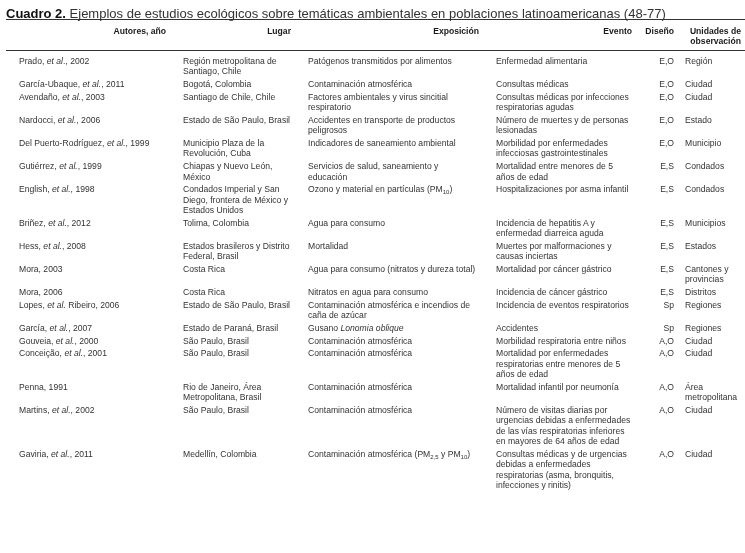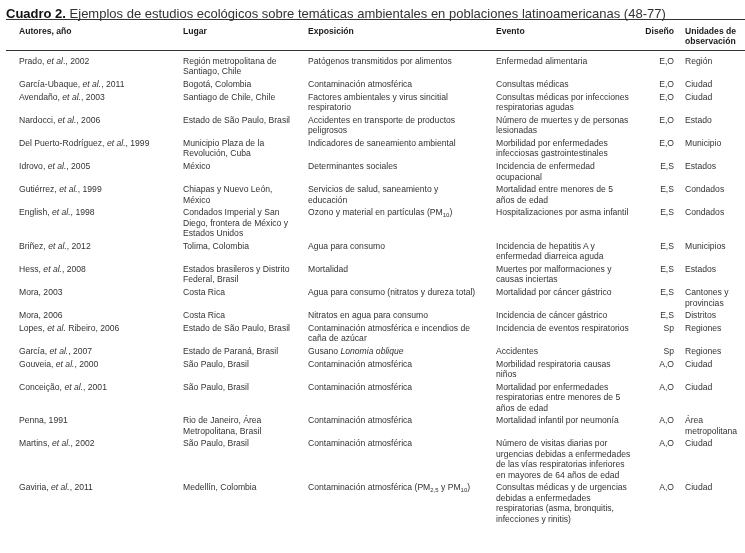--- a/index.html
+++ b/index.html
@@ -24,21 +24,21 @@
     position: absolute; left: 6px; width: 739px; top: 50px;
     border-top: 1px solid #333;
   }
   table {
     position: absolute; left: 6px; top: 21px;
     border-collapse: collapse;
     table-layout: fixed;
     width: 739px;
   }
   th {
-    font-weight: bold; color: #1a1a1a; text-align: left;
+    font-weight: bold; color: #1a1a1a; text-align: right;
     vertical-align: top; padding: 5px 4px 0 13px;
     height: 24px;
     font-size: 8.6px; line-height: 10.4px;
   }
   td {
     vertical-align: top; text-align: left;
     padding: 0 4px 0 13px;
     font-size: 8.6px; line-height: 10.4px;
     color: #333;
   }
@@ -117,28 +117,20 @@
       </tr>
       <tr class="body-row">
         <td><span>Del Puerto-Rodríguez, </span><span class="it">et al.</span><span>, 1999</span></td>
         <td>Municipio Plaza de la Revolución, Cuba</td>
         <td><span>Indicadores de saneamiento ambiental</span></td>
         <td>Morbilidad por enfermedades infecciosas gastrointestinales</td>
         <td class="design">E,O</td>
         <td class="units">Municipio</td>
       </tr>
       <tr class="body-row">
-        <td><span>Idrovo, </span><span class="it">et al.</span><span>, 2005</span></td>
-        <td>México</td>
-        <td><span>Determinantes sociales</span></td>
-        <td>Incidencia de enfermedad ocupacional</td>
-        <td class="design">E,S</td>
-        <td class="units">Estados</td>
-      </tr>
-      <tr class="body-row">
         <td><span>Gutiérrez, </span><span class="it">et al.</span><span>, 1999</span></td>
         <td>Chiapas y Nuevo León, México</td>
         <td><span>Servicios de salud, saneamiento y educación</span></td>
         <td>Mortalidad entre menores de 5 años de edad</td>
         <td class="design">E,S</td>
         <td class="units">Condados</td>
       </tr>
       <tr class="body-row">
         <td><span>English, </span><span class="it">et al.</span><span>, 1998</span></td>
         <td>Condados Imperial y San Diego, frontera de México y Estados Unidos</td>
@@ -192,21 +184,21 @@
         <td>Estado de Paraná, Brasil</td>
         <td><span>Gusano </span><span class="it">Lonomia oblique</span></td>
         <td>Accidentes</td>
         <td class="design">Sp</td>
         <td class="units">Regiones</td>
       </tr>
       <tr class="body-row">
         <td><span>Gouveia, </span><span class="it">et al.</span><span>, 2000</span></td>
         <td>São Paulo, Brasil</td>
         <td><span>Contaminación atmosférica</span></td>
-        <td>Morbilidad respiratoria causas niños</td>
+        <td>Morbilidad respiratoria entre niños</td>
         <td class="design">A,O</td>
         <td class="units">Ciudad</td>
       </tr>
       <tr class="body-row">
         <td><span>Conceição, </span><span class="it">et al.</span><span>, 2001</span></td>
         <td>São Paulo, Brasil</td>
         <td><span>Contaminación atmosférica</span></td>
         <td>Mortalidad por enfermedades respiratorias entre menores de 5 años de edad</td>
         <td class="design">A,O</td>
         <td class="units">Ciudad</td>

